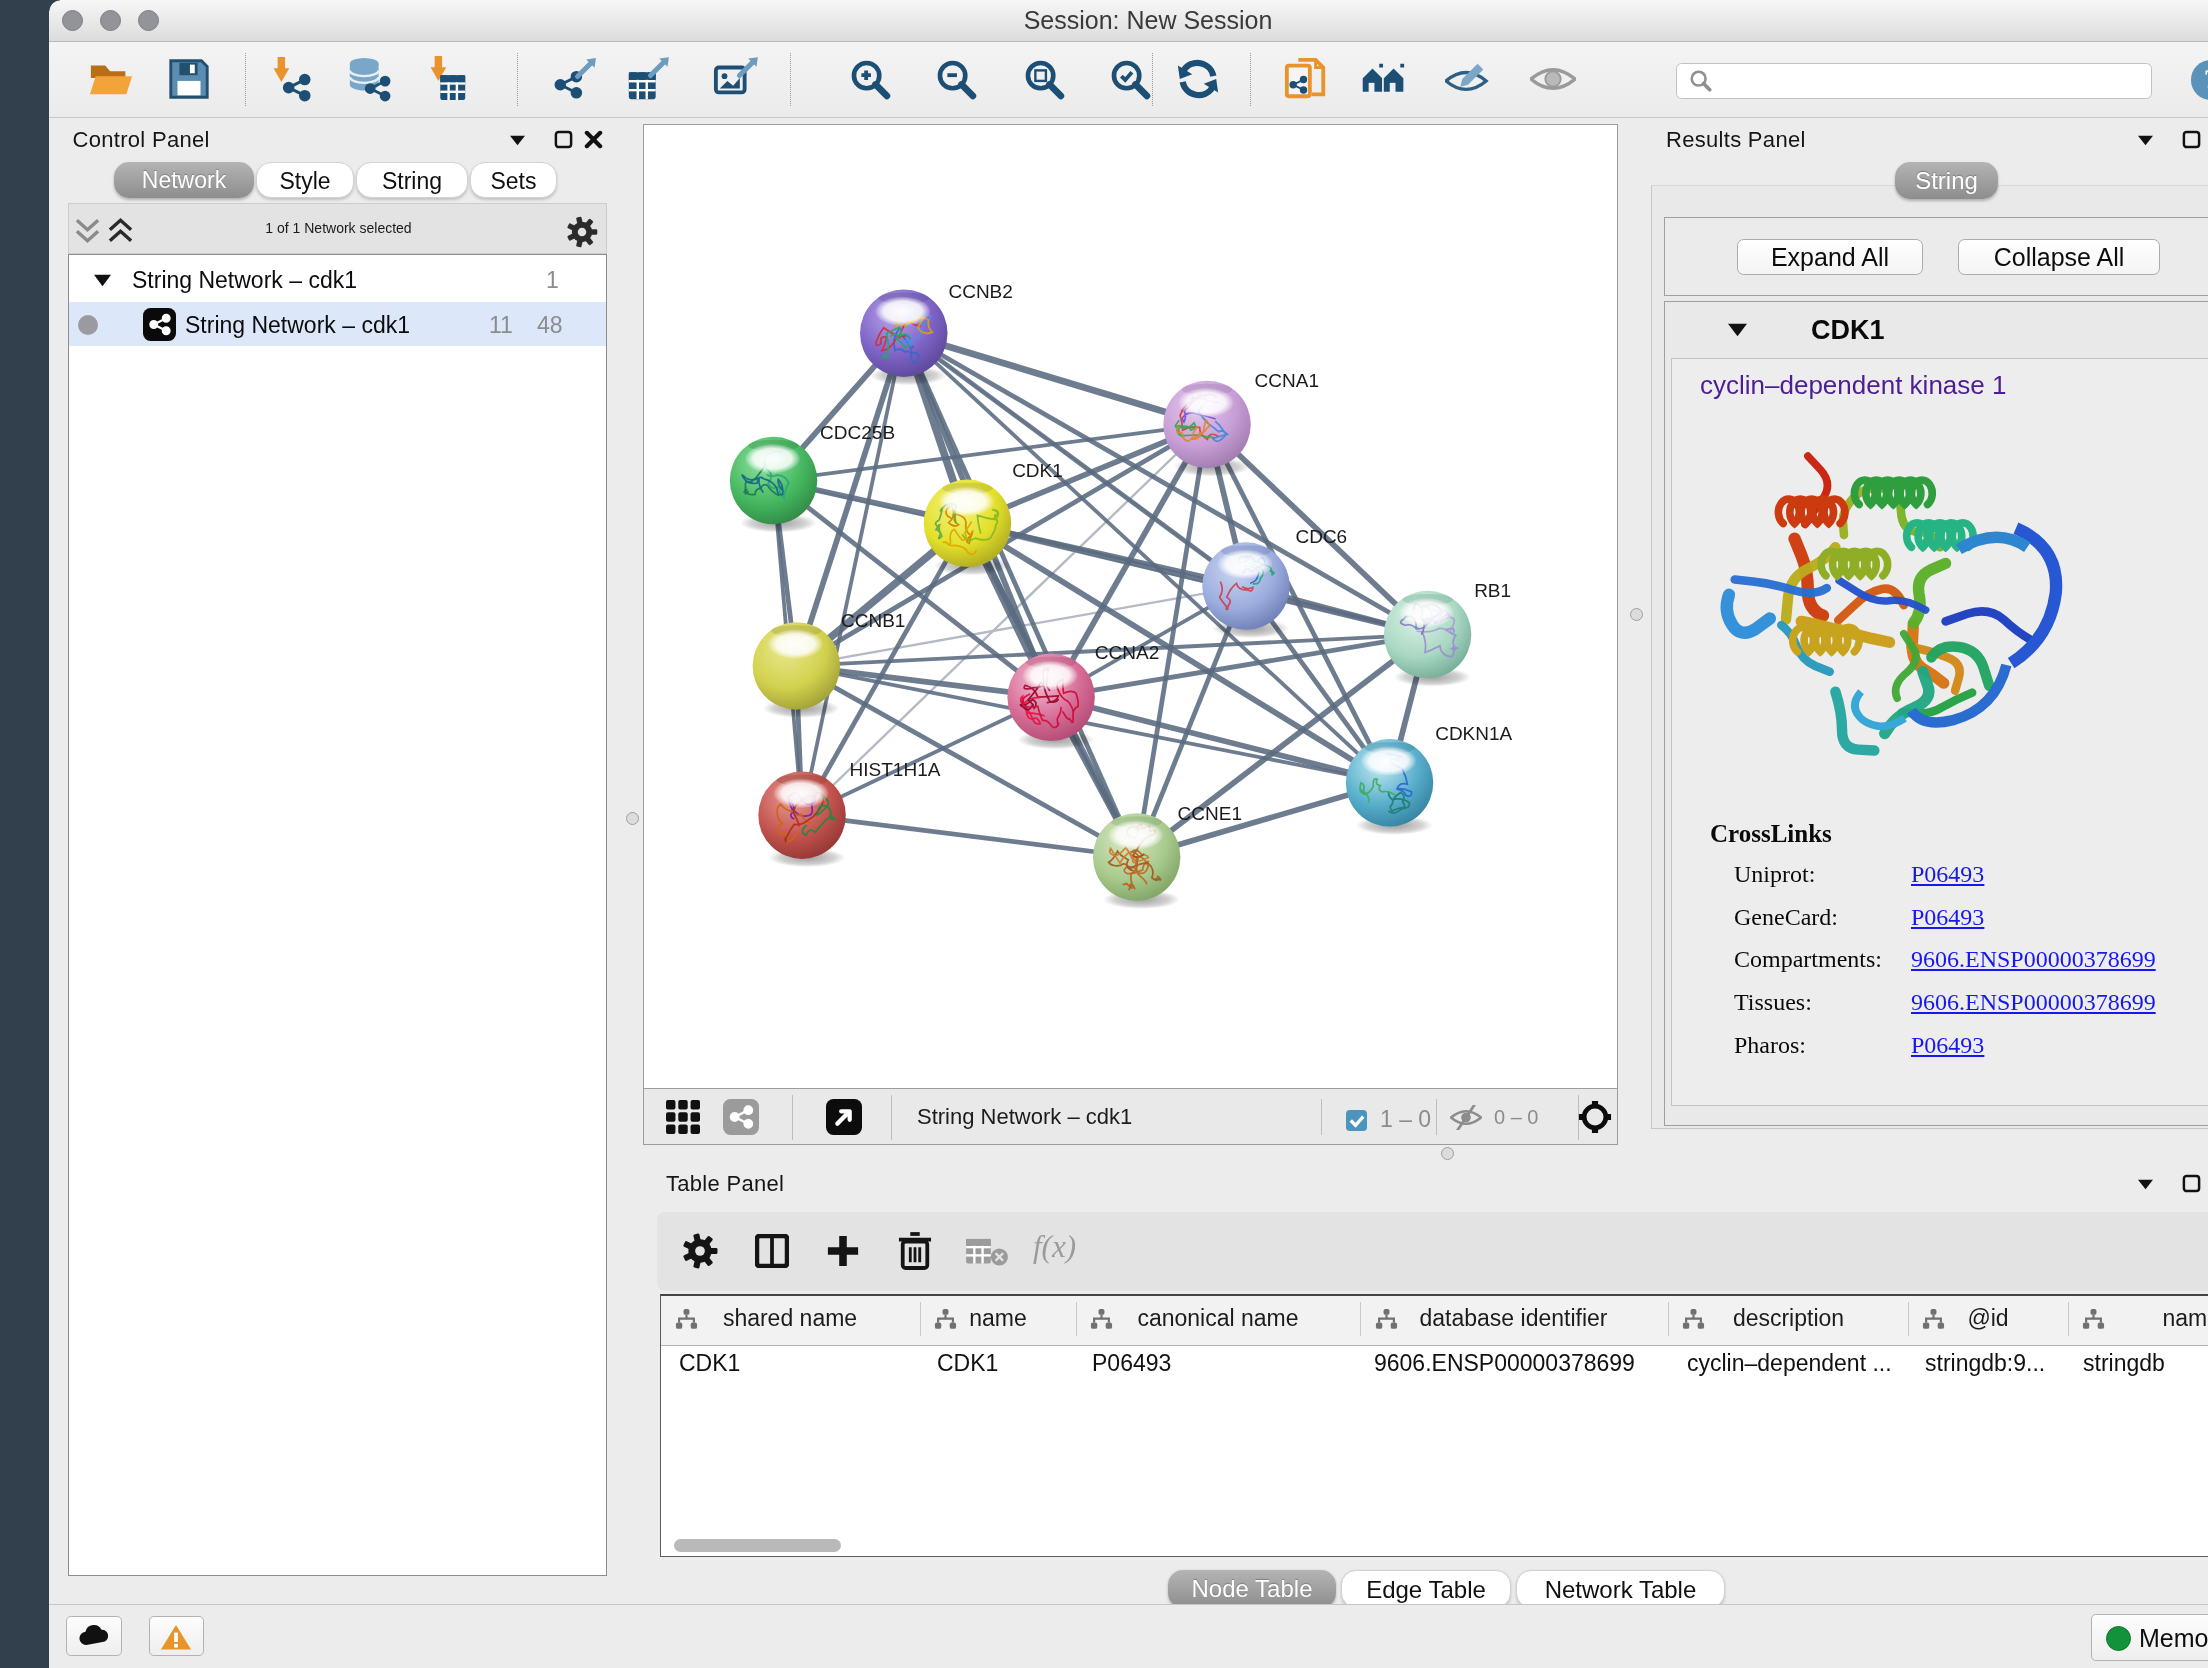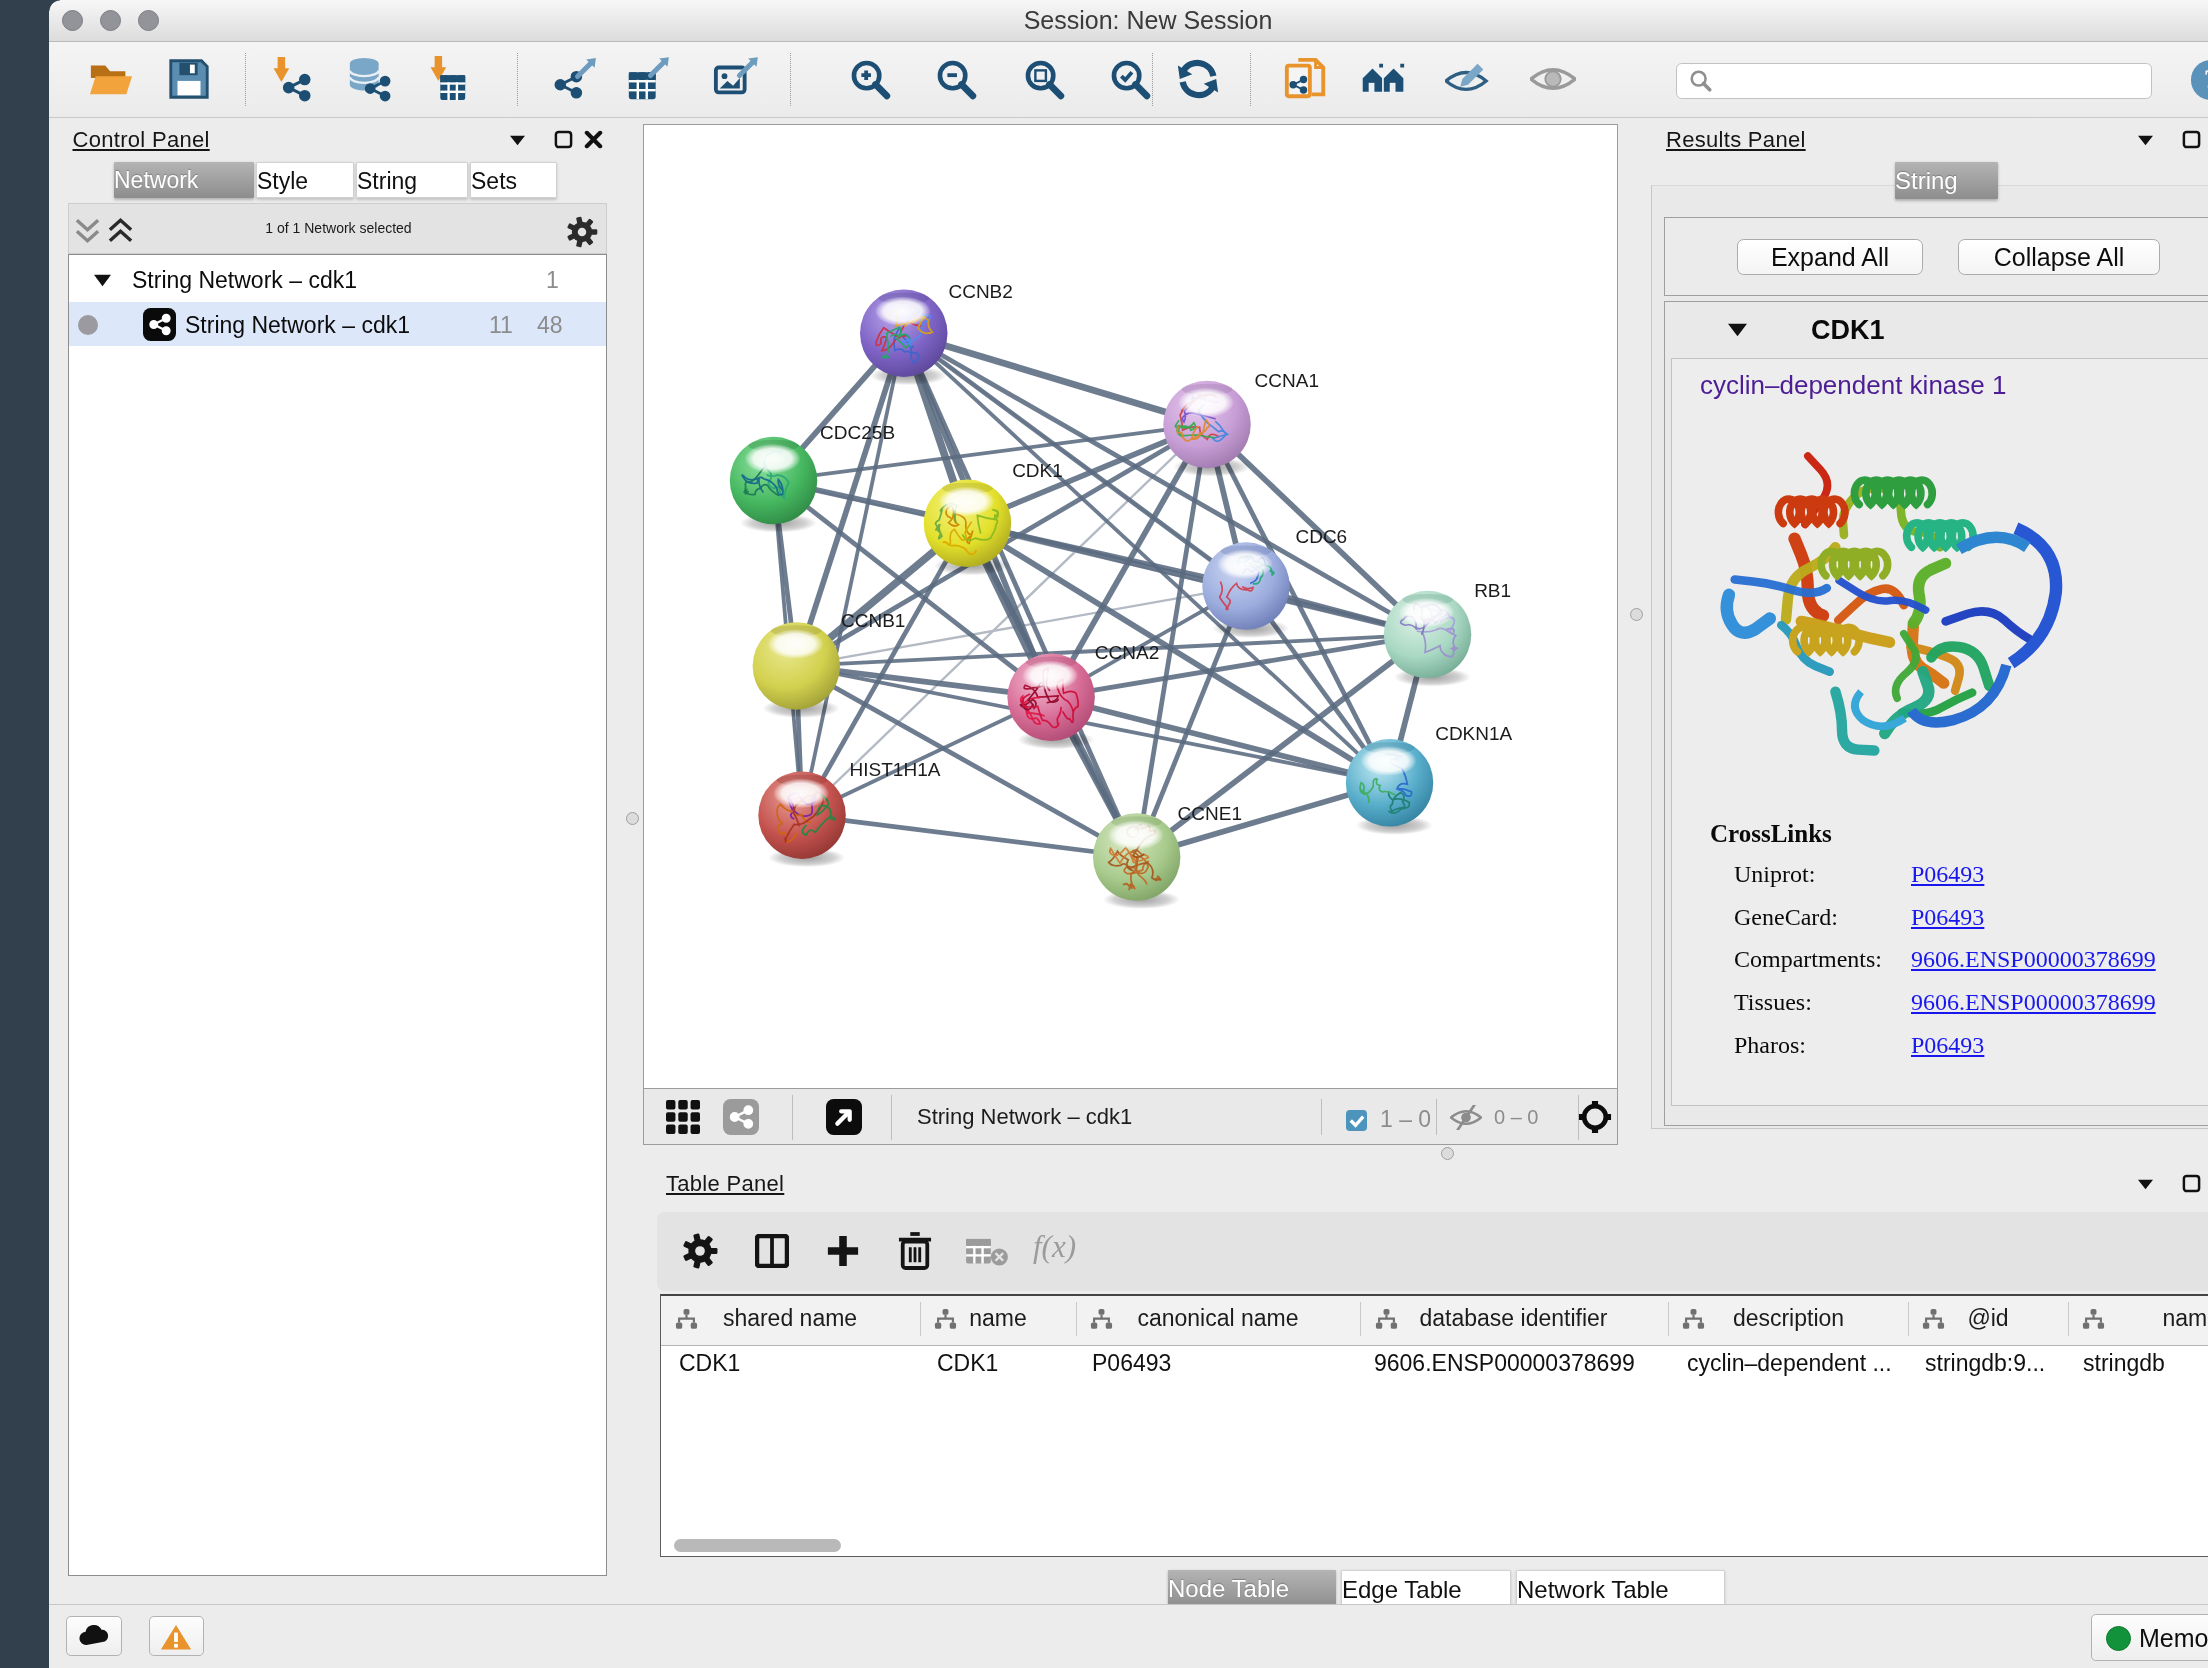--- a/index.html
+++ b/index.html
@@ -2,22 +2,22 @@
 <html style="font-size:15px"><head><meta charset="utf-8"><style>
 html,body{margin:0;padding:0;background:#31404c;font-family:"Liberation Sans",sans-serif;}
 #page{position:relative;width:2208px;height:1668px;overflow:hidden;background:#ececec;margin-left:44px;}
 .abs{position:absolute;}
 #titlebar{left:0;top:0;width:2208px;height:41px;background:linear-gradient(#f7f7f7,#dcdcdc);border-bottom:1px solid #b9b9b9;}
 #title{left:0;top:0;width:2208px;height:41px;line-height:41px;text-align:center;font-size:25px;color:#3a3a3a;}
 .tl{top:9.5px;width:21px;height:21px;border-radius:50%;background:#93939a;border:1px solid #7b7b82;box-sizing:border-box;}
 #toolbar{left:0;top:42px;width:2208px;height:75px;background:linear-gradient(#f4f4f4,#ebebeb);border-bottom:1px solid #c8c8c8;}
 .tsep{top:53px;width:0px;height:53px;border-left:1.9px dotted #9a9a9a;}
 #searchbox{left:1632px;top:63px;width:474px;height:34px;background:#fff;border:1px solid #c2c2c2;border-radius:5.7px;}
-.ptitle{font-size:22px;color:#161616;letter-spacing:0.3px;text-decoration:underline;}
-.tab{position:absolute;box-sizing:border-box;border-radius:1px;text-align:left;font-size:23px;}
+.ptitle{font-size:22px;color:#161616;letter-spacing:0.3px;}
+.tab{position:absolute;box-sizing:border-box;border-radius:15px;text-align:center;font-size:23px;}
 .tabsel{background:linear-gradient(#b4b4b4,#8d8d8d);color:#fff;text-shadow:0 -1px 1px rgba(0,0,0,.25);box-shadow:0 1.9px 2.9px rgba(0,0,0,.25);}
 .tabwhite{background:#fff;border:1px solid #d2d2d2;color:#101010;box-shadow:0 1.9px 2.9px rgba(0,0,0,.18);}
 #cp_bar{left:24px;top:203px;width:539px;height:51px;background:#e3e3e3;border:1px solid #cdcdcd;box-sizing:border-box;}
 #cp_tree{left:24px;top:254px;width:539px;height:1322px;background:#fff;border:1px solid #8d8d8d;box-sizing:border-box;}
 #cp_row2{left:25px;top:302px;width:537px;height:44px;background:#dce7f9;}
 .gray{color:#8c8c8c;}
 #canvas{left:599px;top:124px;width:975px;height:965px;background:#fff;border:1px solid #9c9c9c;box-sizing:border-box;}
 #canvbar{left:599px;top:1089px;width:975px;height:56px;background:#e9e9e9;border:1px solid #9c9c9c;border-top:none;box-sizing:border-box;}
 .vsep{width:0;border-left:1px solid #bdbdbd;}
 #res_outer{left:1607px;top:185px;width:590px;height:944px;background:#e9e9e9;border:1px solid #c6c6c6;border-top:1px solid #d8d8d8;box-sizing:border-box;}

